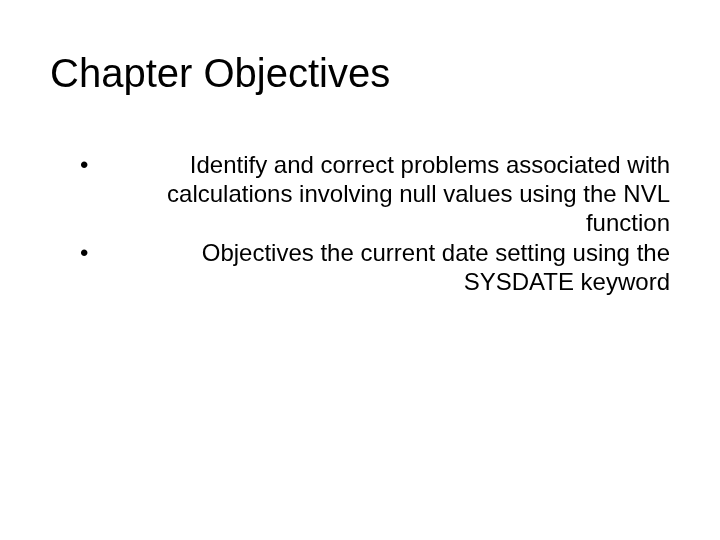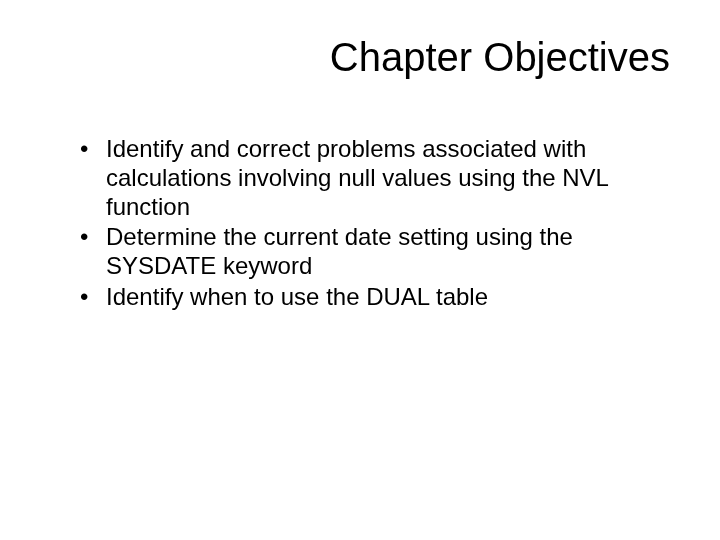--- a/index.html
+++ b/index.html
@@ -16,27 +16,28 @@
     overflow: hidden;
   }
   .slide {
     width: 100%;
     height: 100%;
     padding: 30px 50px 40px 50px;
   }
   .title {
     font-size: 40px;
     font-weight: normal;
-    text-align: right;
+    text-align: left;
     margin-bottom: 55px;
-    margin-top: 5px;
+    margin-top: 21px;
   }
   .bullets {
     list-style: none;
     padding-left: 30px;
+    text-align: right;
   }
   .bullets li {
     font-size: 24px;
     line-height: 1.2;
     margin-bottom: 2px;
     position: relative;
     padding-left: 26px;
   }
   .bullets li::before {
     content: "•";
@@ -46,16 +47,15 @@
     font-size: 24px;
   }
 </style>
 </head>
 <body>
 
 <div class="slide">
   <h1 class="title">Chapter Objectives</h1>
   <ul class="bullets">
     <li>Identify and correct problems associated with calculations involving null values using the NVL function</li>
-    <li>Determine the current date setting using the SYSDATE keyword</li>
-    <li>Identify when to use the DUAL table</li>
+    <li>Objectives the current date setting using the SYSDATE keyword</li>
   </ul>
 </div>
 
 </body></html>

